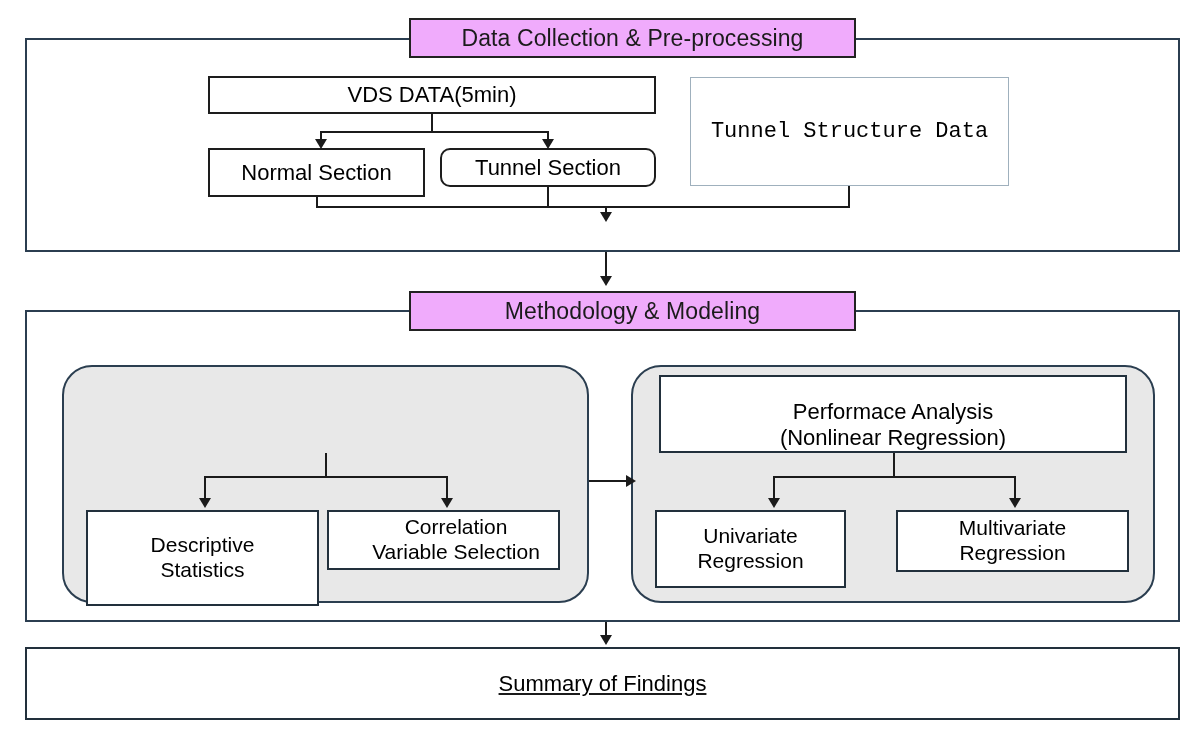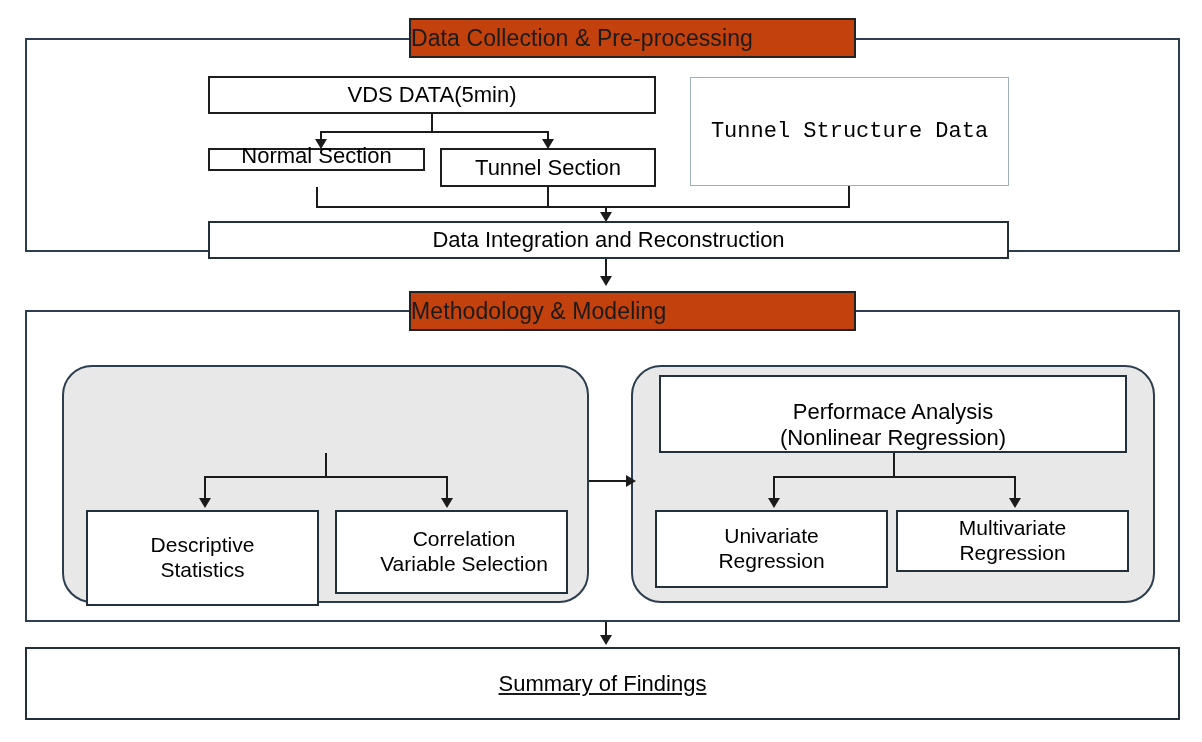--- a/index.html
+++ b/index.html
@@ -26,24 +26,25 @@
   .abs { position: absolute; box-sizing: border-box; }
 
   
   .stage-frame {
     border: 2px solid #2b3e50;
     background: transparent;
   }
 
   
   .stage-title {
-    background: #c2410c;
+    background: #f0abfc;
     border: 2px solid #222222;
     display: flex;
     align-items: center;
+    justify-content: center;
     z-index: 6;
   }
   .stage-title .txt {
     font-size: 23px;
     letter-spacing: .1px;
     color: #1b1b1b;
     white-space: nowrap;
   }
 
   
@@ -118,38 +119,35 @@
     <span class="txt">Tunnel Structure Data</span>
   </div>
 
   <div class="abs ln v" style="left:431px; top:114px; height:18px;"></div>
   <div class="abs ln h" style="left:320px; top:131px; width:228px;"></div>
   <div class="abs ln v" style="left:320px; top:131px; height:11px;"></div>
   <div class="abs arrow-down" style="left:315px; top:139px;"></div>
   <div class="abs ln v" style="left:547px; top:131px; height:11px;"></div>
   <div class="abs arrow-down" style="left:542px; top:139px;"></div>
 
-  <div class="abs node dark" style="left:208px; top:148px; width:217px; height:23px;align-items:flex-end;">
+  <div class="abs node dark" style="left:208px; top:148px; width:217px; height:49px;">
     <span class="txt">Normal Section</span>
   </div>
 
-  <div class="abs node dark" style="left:440px; top:148px; width:216px; height:39px;">
+  <div class="abs node dark" style="left:440px; top:148px; width:216px; height:39px;border-radius:10px;">
     <span class="txt">Tunnel Section</span>
   </div>
 
   <div class="abs ln v" style="left:316px; top:187px; height:20px;"></div>
   <div class="abs ln v" style="left:547px; top:187px; height:20px;"></div>
   <div class="abs ln v" style="left:848px; top:186px; height:21px;"></div>
   <div class="abs ln h" style="left:316px; top:206px; width:534px;"></div>
   <div class="abs ln v" style="left:605px; top:206px; height:9px;"></div>
   <div class="abs arrow-down" style="left:600px; top:212px;"></div>
 
-  <div class="abs node" style="left:208px; top:221px; width:801px; height:38px;">
-    <span class="txt">Data Integration and Reconstruction</span>
-  </div>
 
   <div class="abs ln v" style="left:605px; top:252px; height:26px;"></div>
   <div class="abs arrow-down" style="left:600px; top:276px;"></div>
 
   <div class="abs stage-frame" style="left:25px; top:310px; width:1155px; height:312px;"></div>
 
   <div class="abs stage-title" style="left:409px; top:291px; width:447px; height:40px;">
     <span class="txt">Methodology &amp; Modeling</span>
   </div>
 
@@ -161,21 +159,21 @@
   <div class="abs ln v" style="left:204px; top:476px; height:24px;"></div>
   <div class="abs arrow-down" style="left:199px; top:498px;"></div>
   <div class="abs ln v" style="left:446px; top:476px; height:24px;"></div>
   <div class="abs arrow-down" style="left:441px; top:498px;"></div>
 
   <div class="abs node small" style="left:86px; top:510px; width:233px; height:96px;">
     <span class="txt">Descriptive
 Statistics</span>
   </div>
 
-  <div class="abs node small" style="left:335px; top:510px; width:233px; height:84px;padding-left:25px;">
+  <div class="abs node small" style="left:327px; top:510px; width:233px; height:60px;padding-left:25px;">
     <span class="txt">Correlation
 Variable Selection</span>
   </div>
 
   <div class="abs ln h" style="left:589px; top:480px; width:42px;"></div>
   <div class="abs arrow-right" style="left:626px; top:475px;"></div>
 
   <div class="abs group-box" style="left:631px; top:365px; width:524px; height:238px;"></div>
 
   <div class="abs node" style="left:659px; top:375px; width:468px; height:78px;align-items:flex-end;">
@@ -183,21 +181,21 @@
 (Nonlinear Regression)</span>
   </div>
 
   <div class="abs ln v" style="left:893px; top:453px; height:24px;"></div>
   <div class="abs ln h" style="left:773px; top:476px; width:243px;"></div>
   <div class="abs ln v" style="left:773px; top:476px; height:24px;"></div>
   <div class="abs arrow-down" style="left:768px; top:498px;"></div>
   <div class="abs ln v" style="left:1014px; top:476px; height:24px;"></div>
   <div class="abs arrow-down" style="left:1009px; top:498px;"></div>
 
-  <div class="abs node small" style="left:655px; top:510px; width:233px; height:78px;text-align:center;">
+  <div class="abs node small" style="left:655px; top:510px; width:191px; height:78px;text-align:center;">
     <span class="txt">Univariate
 Regression</span>
   </div>
 
   <div class="abs node small" style="left:896px; top:510px; width:233px; height:62px;">
     <span class="txt">Multivariate
 Regression</span>
   </div>
 
   <div class="abs ln v" style="left:605px; top:622px; height:16px;"></div>

